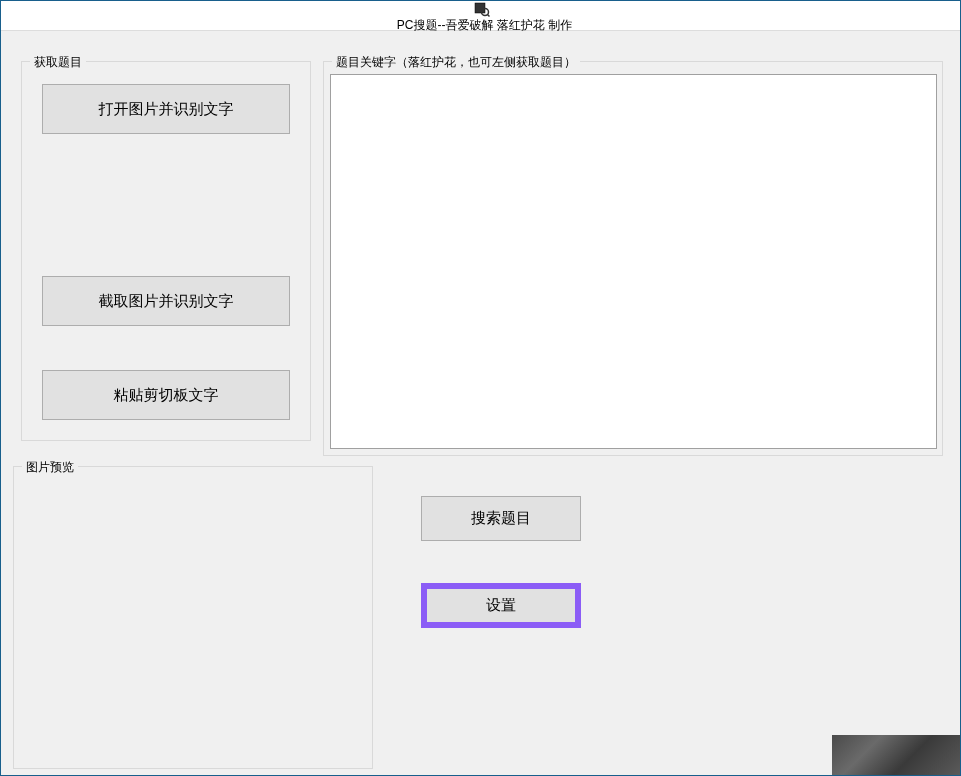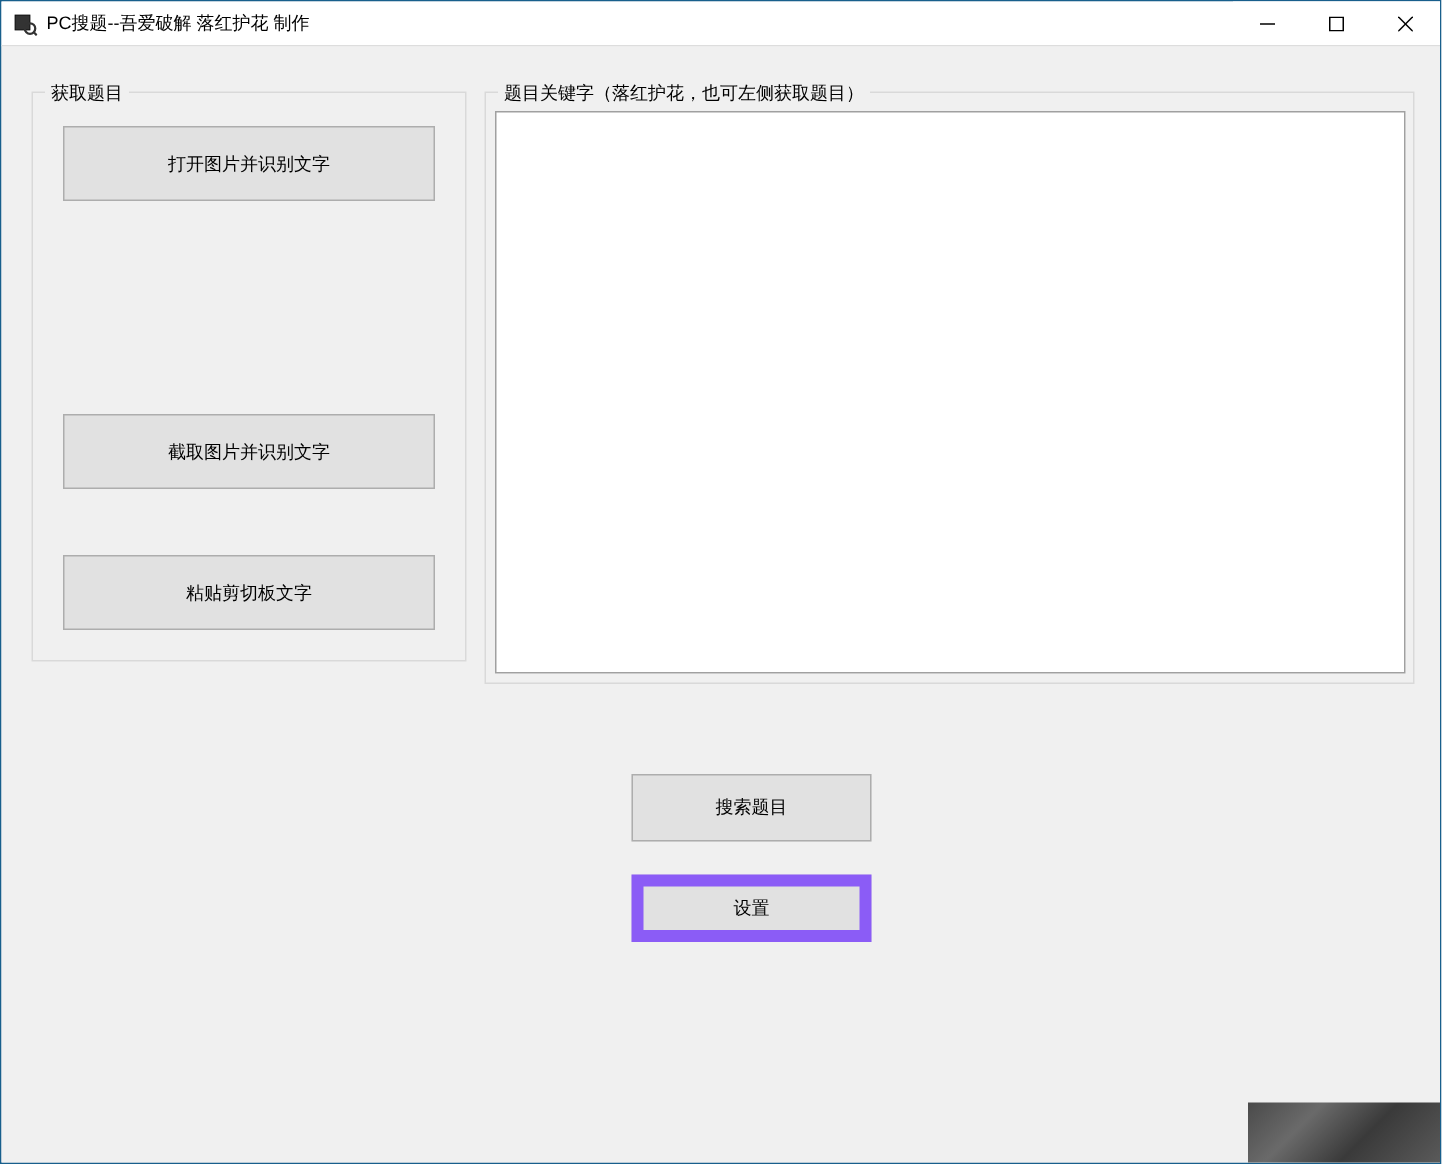--- a/index.html
+++ b/index.html
@@ -23,20 +23,21 @@
       display: flex;
       flex-direction: column;
     }
     .titlebar {
       height: 30px;
       background: #fff;
       display: flex;
       align-items: center;
       border-bottom: 1px solid #ddd;
       padding-left: 8px;
+      flex-direction: column;
     }
     .titlebar-icon {
       width: 16px;
       height: 16px;
       margin-right: 6px;
       display: flex;
       align-items: center;
       justify-content: center;
     }
     .titlebar-title {
@@ -93,21 +94,21 @@
     .gb-preview {
       left: 12px;
       top: 435px;
       width: 360px;
       height: 303px;
     }
     .btn {
       position: absolute;
       background: #e1e1e1;
       border: 1px solid #adadad;
-      font-size: 12px;
+      font-size: 15px;
       color: #000;
       font-family: inherit;
       cursor: pointer;
       display: flex;
       align-items: center;
       justify-content: center;
     }
     .btn-open-image {
       left: 20px;
       top: 22px;
@@ -145,28 +146,27 @@
       font-family: inherit;
       font-size: 12px;
       padding: 2px;
       overflow-y: scroll;
     }
     .btn-search {
       left: 420px;
       top: 465px;
       width: 160px;
       height: 45px;
-      margin-top: 20px;
     }
     .btn-settings {
       left: 420px;
       top: 552px;
       width: 160px;
       height: 45px;
-      border: 8px solid #8b5cf6;
+      border: 6px solid #8b5cf6;
       background: #e1e1e1;
       text-align: right;
     }
     .corner-decoration {
       position: absolute;
       right: 0;
       bottom: 0;
       width: 128px;
       height: 40px;
       background: linear-gradient(135deg, #4a4a4a 0%, #6a6a6a 30%, #3a3a3a 60%, #5a5a5a 100%);
@@ -212,19 +212,22 @@
       <button class="btn btn-open-image">打开图片并识别文字</button>
       <button class="btn btn-capture">截取图片并识别文字</button>
       <button class="btn btn-paste-text">粘贴剪切板文字</button>
     </div>
 
     <div class="groupbox gb-keyword">
       <div class="groupbox-label">题目关键字（落红护花，也可左侧获取题目）</div>
       <textarea class="textarea-keyword" style=""></textarea>
     </div>
 
+    <div class="groupbox gb-preview">
+      <div class="groupbox-label">图片预览</div>
+    </div>
 
     <button class="btn btn-search">搜索题目</button>
     <button class="btn btn-settings">设置</button>
 
     <div class="corner-decoration"></div>
   </div>
 </div>
 
 </body></html>

